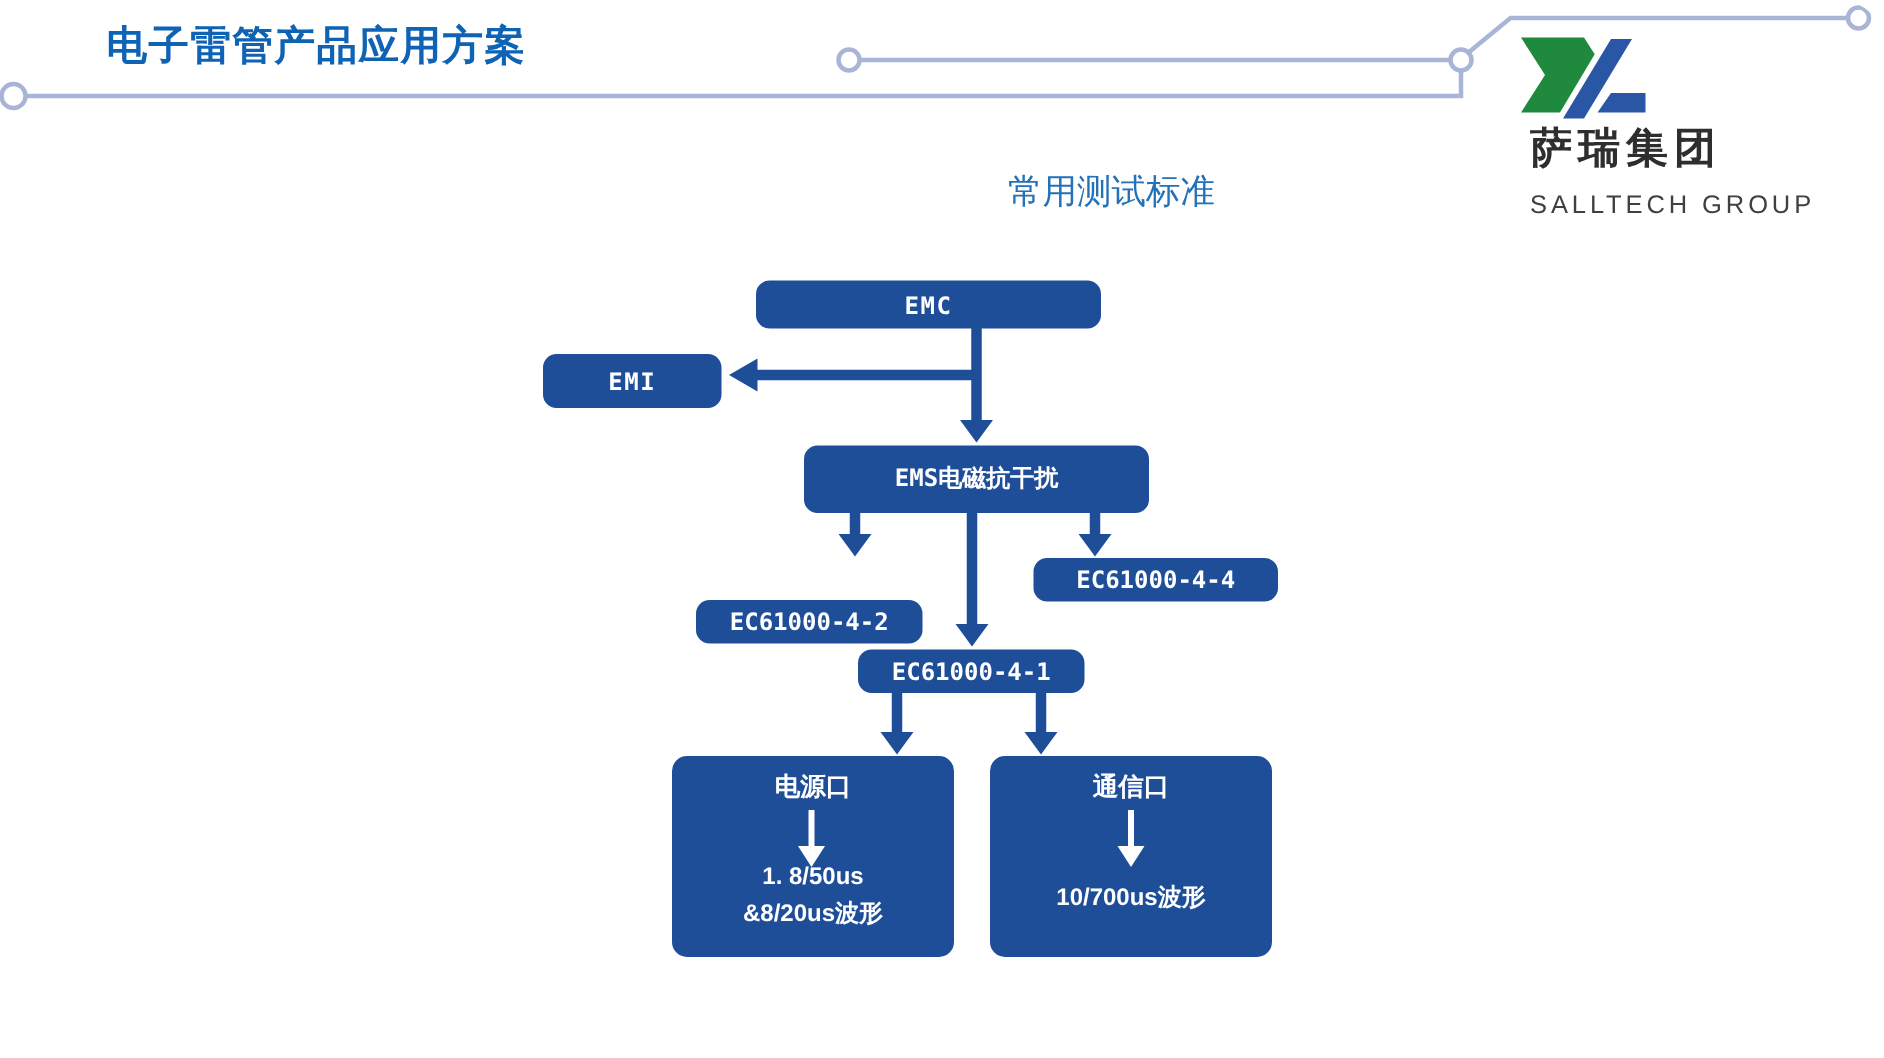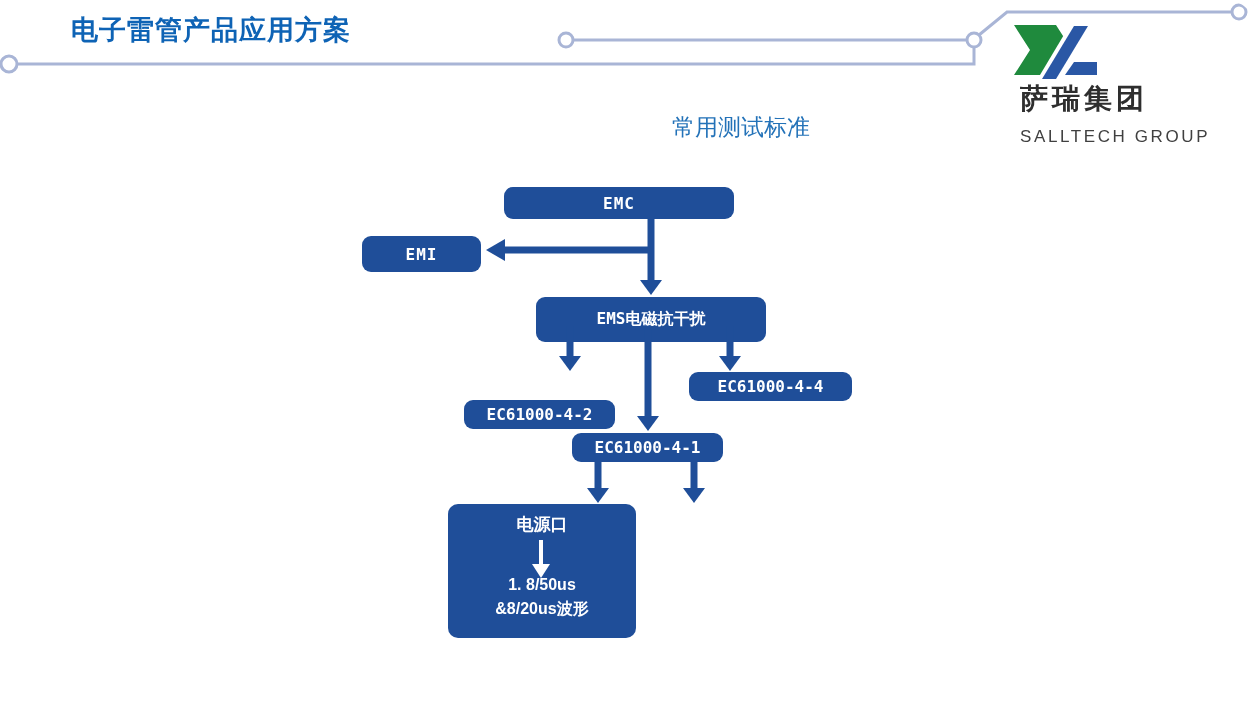--- a/index.html
+++ b/index.html
@@ -181,20 +181,24 @@
   <div class="node node-ec42">EC61000-4-2</div>
   <div class="node node-ec44">EC61000-4-4</div>
   <div class="node node-ec45">EC61000-4-1</div>
 
   <div class="bignode bignode-power">
     <div class="bn-label">电源口</div>
     <div class="bn-line bn-line-p1">1. 8/50us</div>
     <div class="bn-line bn-line-p2">&amp;8/20us波形</div>
   </div>
 
+  <div class="bignode bignode-comm">
+    <div class="bn-label">通信口</div>
+    <div class="bn-line bn-line-c1">10/700us波形</div>
+  </div>
 
   <svg class="connector-svg" viewBox="0 0 1256 705">
     <g stroke="#1f4e99" stroke-width="7" fill="none">
 
       <line x1="651" y1="216" x2="651" y2="282"></line>
 
       <line x1="651" y1="250" x2="504" y2="250"></line>
 
       <line x1="570" y1="326" x2="570" y2="358"></line>
 

